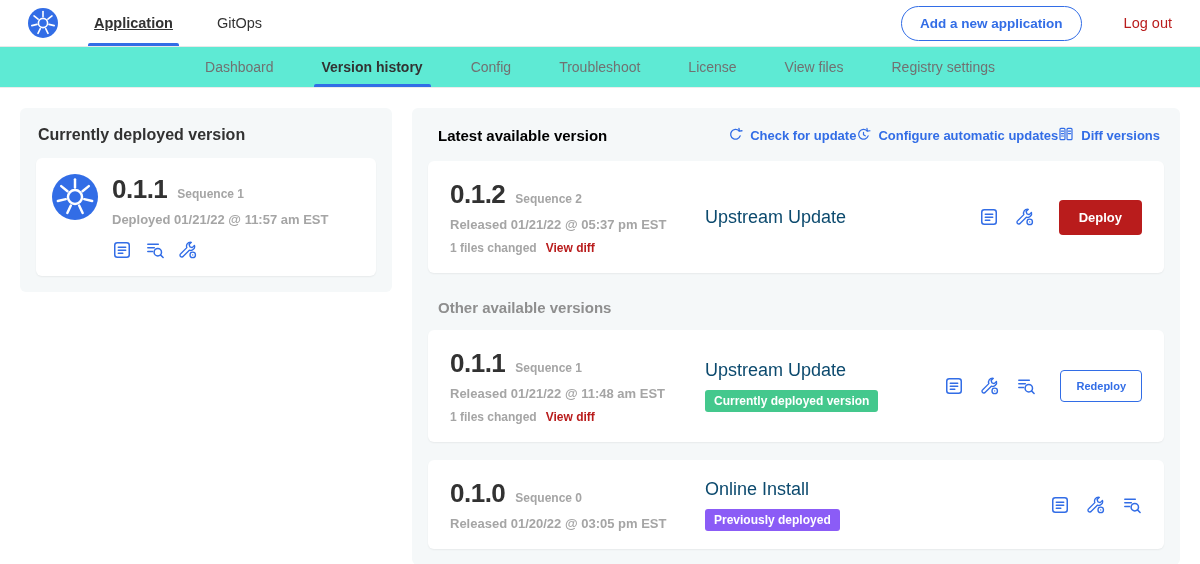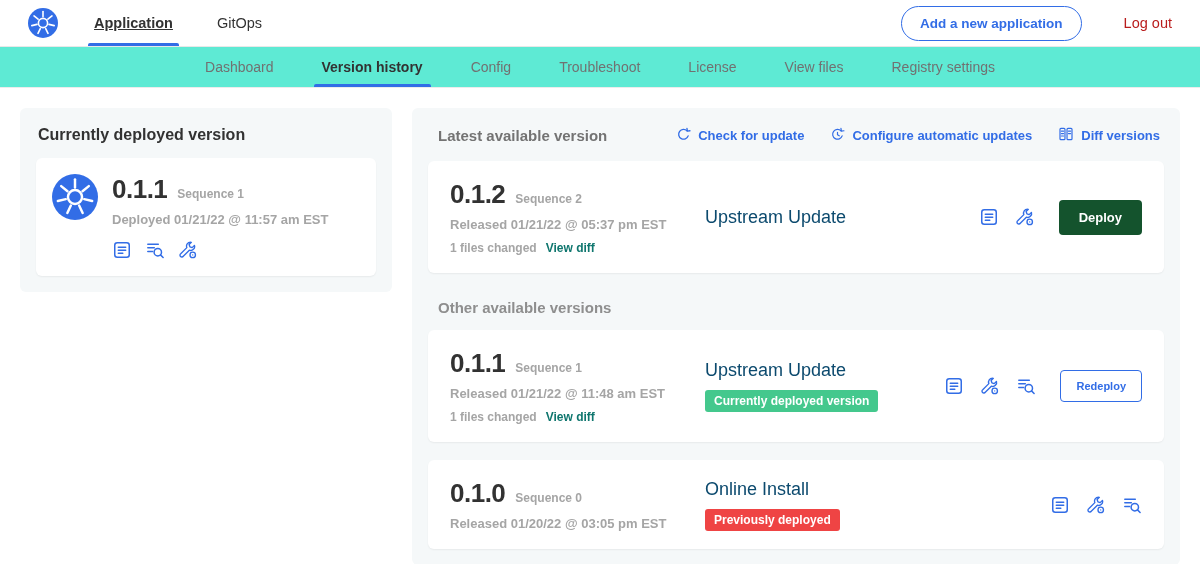--- a/index.html
+++ b/index.html
@@ -68,41 +68,41 @@
   .k8s-logo-lg { width: 46px; height: 46px; flex: none; display: flex; }
   .version-row { display: flex; align-items: baseline; }
   .version { font-size: 26px; font-weight: 700; color: #323232; letter-spacing: -0.5px; }
   .sequence { font-size: 12px; font-weight: 600; color: #a5a5a5; margin-left: 10px; }
   .released { font-size: 13px; font-weight: 600; color: #a5a5a5; margin-top: 7px; }
   .icon-row { display: flex; align-items: center; gap: 13px; margin-top: 13px; }
   .icon-btn { display: flex; cursor: pointer; }
 
   
   .panel-header { display: flex; align-items: center; margin: 2px 4px 16px 10px; }
-  .panel-title { font-size: 15px; font-weight: 700; color: #737373; }
-  .header-actions { margin-left: auto; display: flex; align-items: center; gap: 26px; }
+  .panel-title { font-size: 15px; font-weight: 700; color: #000000; }
+  .header-actions { margin-left: auto; display: flex; align-items: center; }
   .action-link {
     display: flex; align-items: center; gap: 7px;
     color: #326de6; font-size: 13px; font-weight: 700;
     text-decoration: none; cursor: pointer;
   }
 
   
   .version-card { display: flex; align-items: stretch; padding: 18px 22px; }
   .vc-left { width: 255px; flex: none; display: flex; flex-direction: column; justify-content: flex-start; }
   .files-row { margin-top: 9px; display: flex; gap: 9px; font-size: 12px; font-weight: 600; color: #a5a5a5; align-items: baseline; }
-  .view-diff { color: #0f766e; font-weight: 700; cursor: pointer; text-decoration: none; font-size: 12px; }
+  .view-diff { color: #b91c1c; font-weight: 700; cursor: pointer; text-decoration: none; font-size: 12px; }
   .vc-mid { flex: 1; display: flex; flex-direction: column; justify-content: center; align-items: flex-start; gap: 9px; }
   .source { font-size: 18px; font-weight: 400; color: #0c4a6e; }
   .badge { font-size: 12px; font-weight: 700; color: #fff; padding: 4px 9px; border-radius: 3px; }
   .badge-success { background: #44c88d; }
-  .badge-muted { background: #ef4444; }
+  .badge-muted { background: #8b5cf6; }
   .vc-right { display: flex; align-items: center; gap: 16px; }
   .deploy-btn {
-    background: #14532d; color: #fff; border: none; border-radius: 4px;
+    background: #b91c1c; color: #fff; border: none; border-radius: 4px;
     padding: 10px 20px; font-size: 13px; font-weight: 700; font-family: inherit;
     cursor: pointer; margin-left: 8px;
   }
   .redeploy-btn {
     background: #fff; color: #326de6; border: 1px solid #326de6; border-radius: 4px;
     padding: 9px 15px; font-size: 11px; font-weight: 700; font-family: inherit;
     cursor: pointer; margin-left: 8px;
   }
   .other-title { font-size: 15px; font-weight: 700; color: #8e8e8e; margin: 26px 4px 14px 10px; }
   .mb18 { margin-bottom: 18px; }

